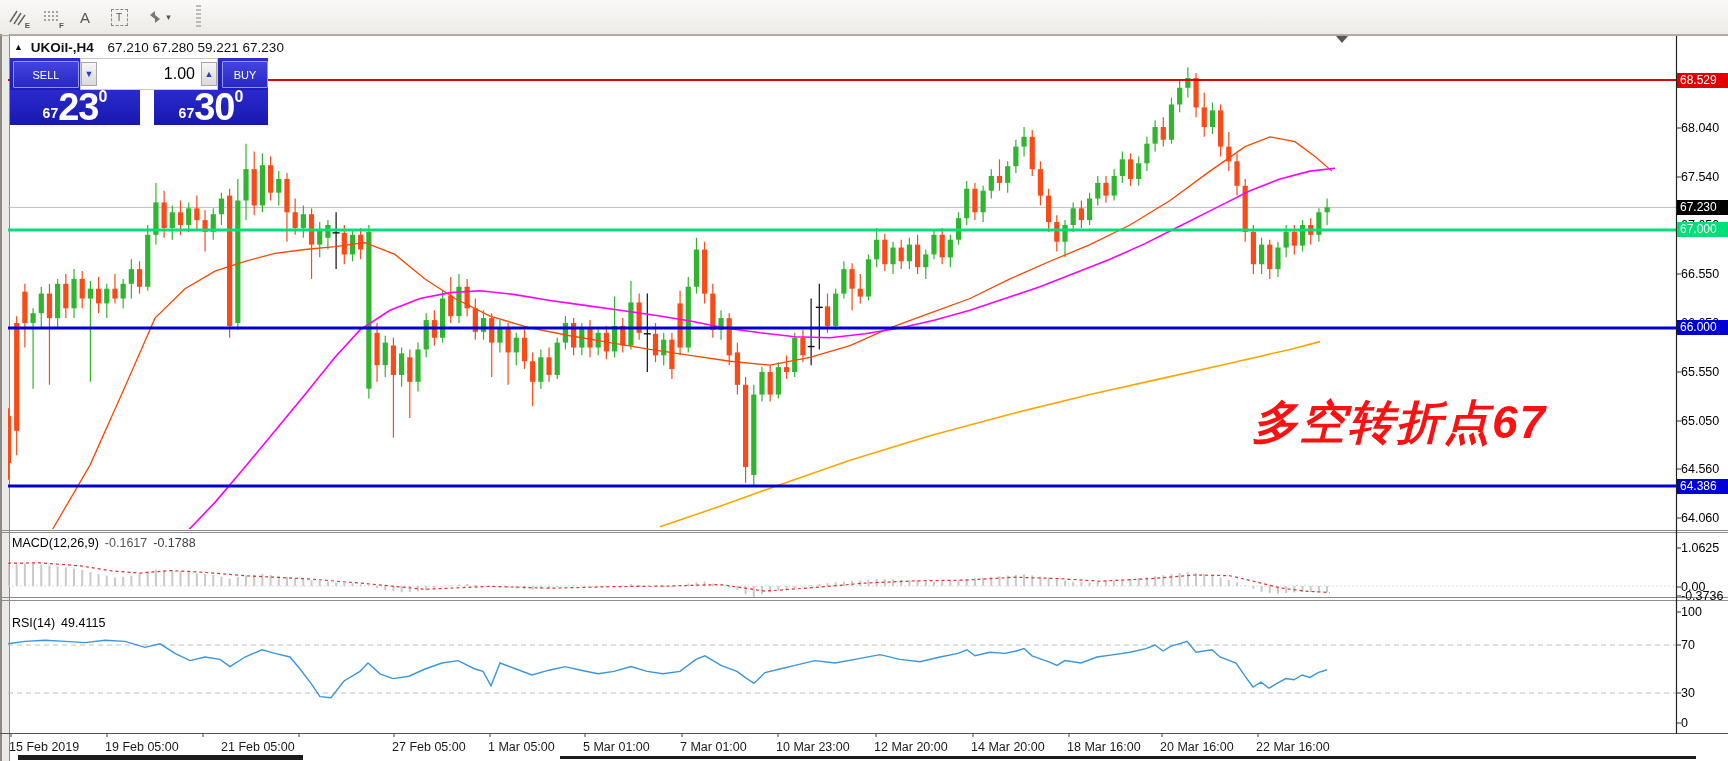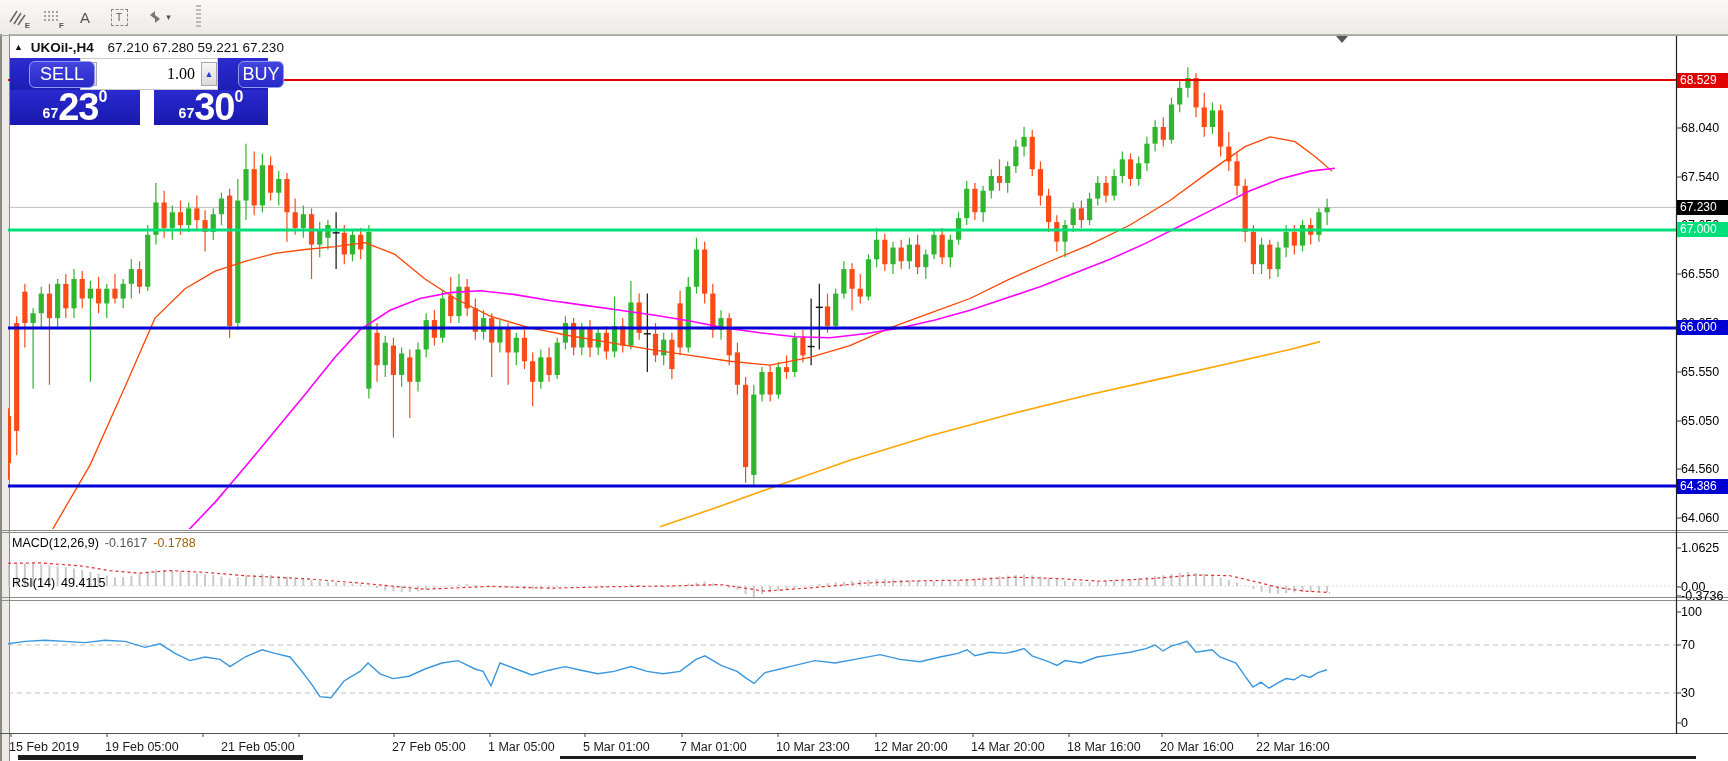--- a/index.html
+++ b/index.html
@@ -25,38 +25,38 @@
   #chart-title{position:absolute;left:14px;top:40px;font-size:13.5px;color:#111;z-index:5;}
   #chart-title .tri{font-size:9px;vertical-align:2px;margin-right:4px;}
   #chart-title .sym{font-weight:bold;margin-right:10px;}
   #gfx{position:absolute;left:0;top:0;z-index:1;}
   .ylab{position:absolute;left:1681px;width:46px;font-size:12.5px;color:#000;z-index:2;}
   .tag{position:absolute;left:1677px;width:51px;height:15px;font-size:12px;color:#fff;
        line-height:15px;padding-left:3px;box-sizing:border-box;z-index:3;}
   .xlab{position:absolute;top:740px;font-size:12.5px;color:#1a1a1a;z-index:2;white-space:nowrap;}
   .panel-label{position:absolute;font-size:12.5px;color:#000;z-index:4;white-space:nowrap;}
   .panel-label .v1{color:#555;margin-left:6px;}
-  .panel-label .v2{color:#a16207;margin-left:6px;margin-top:36px;}
+  .panel-label .v2{color:#404040;margin-left:6px;margin-top:36px;}
   #annotation{position:absolute;left:1252px;top:392px;font-size:46px;font-weight:bold;font-style:italic;
      color:#fb1111;z-index:4;letter-spacing:2px;white-space:nowrap;}
   #shift-marker{position:absolute;left:1336px;top:36px;width:0;height:0;z-index:4;
      border-left:6px solid transparent;border-right:6px solid transparent;border-top:7px solid #555;}
   
   #trade-widget{position:absolute;left:10px;top:58px;width:258px;height:67px;z-index:6;font-family:"Liberation Sans",sans-serif;}
   .tw-row1{position:absolute;left:0;top:0;width:258px;height:32px;}
   .tw-cell-blue{position:absolute;top:0;height:32px;background:linear-gradient(#2b2bd0,#1d1db6);}
   .tw-white{position:absolute;left:70px;top:0;width:138px;height:32px;background:#fff;
      border:1px solid #c8c8c8;box-sizing:border-box;display:flex;align-items:center;}
   .tw-btn{position:absolute;top:3px;height:25px;background:linear-gradient(#4343de,#2828c6);
-     border:1px solid #8f9af0;border-radius:6px;color:#fff;font-size:18px;
-     display:flex;align-items:center;justify-content:center;margin-left:16px;}
+     border:1px solid #8f9af0;border-radius:1px;color:#fff;font-size:11px;
+     display:flex;align-items:center;justify-content:center;}
   .spin{width:14px;height:22px;background:linear-gradient(#f6f6f6,#dadada);border:1px solid #a8a8a8;
      color:#2a3bd0;font-size:9px;display:flex;align-items:center;justify-content:center;}
   #vol-input{flex:1;border:none;outline:none;text-align:right;font-size:16px;padding-right:6px;width:80px;
-     font-family:Liberation Serif, serif;color:#000;}
+     font-family:Liberation Sans, sans-serif;color:#000;}
   .price-panel{position:absolute;top:32px;height:35px;background:linear-gradient(#2a2ace,#1818ae);
      color:#fff;display:flex;align-items:flex-end;justify-content:center;padding-bottom:1px;box-sizing:border-box;}
   .pp-small{font-size:14px;font-weight:bold;margin-bottom:3px;}
   .pp-big{font-size:38px;font-weight:bold;line-height:33px;letter-spacing:-1px;}
   .pp-sup{font-size:16px;font-weight:bold;align-self:flex-start;margin-top:-2px;}
   
   .bstrip{position:absolute;background:#1c1c1c;z-index:2;}
 </style>
 </head>
 <body>
@@ -687,24 +687,25 @@
     <div class="price-panel" style="left:144px;width:114px;">
       <span class="pp-small">67</span>
         <span class="pp-big">30</span>
         <span class="pp-sup">0</span>
     </div>
   </div>
 
   <div class="panel-label" style="left:12px;top:536px;">
     <span>MACD(12,26,9)</span><span class="v1">-0.1617</span><span class="v2">-0.1788</span>
   </div>
-  <div class="panel-label" style="left:12px;top:576px;">
+  <div class="panel-label" style="left:12px;top:616px;">
     <span>RSI(14)</span><span style="margin-left:6px;">49.4115</span>
   </div>
 
+  <div id="annotation">多空转折点67</div>
 
   <div id="shift-marker"></div>
 
   <div id="ylabels">
       <div class="ylab" style="top: 121px;">68.040</div>
       <div class="ylab" style="top: 170px;">67.540</div>
       <div class="ylab" style="top: 218.02px;">67.050</div>
       <div class="ylab" style="top: 267.02px;">66.550</div>
       <div class="ylab" style="top: 316.02px;">66.050</div>
       <div class="ylab" style="top: 365.02px;">65.550</div>

